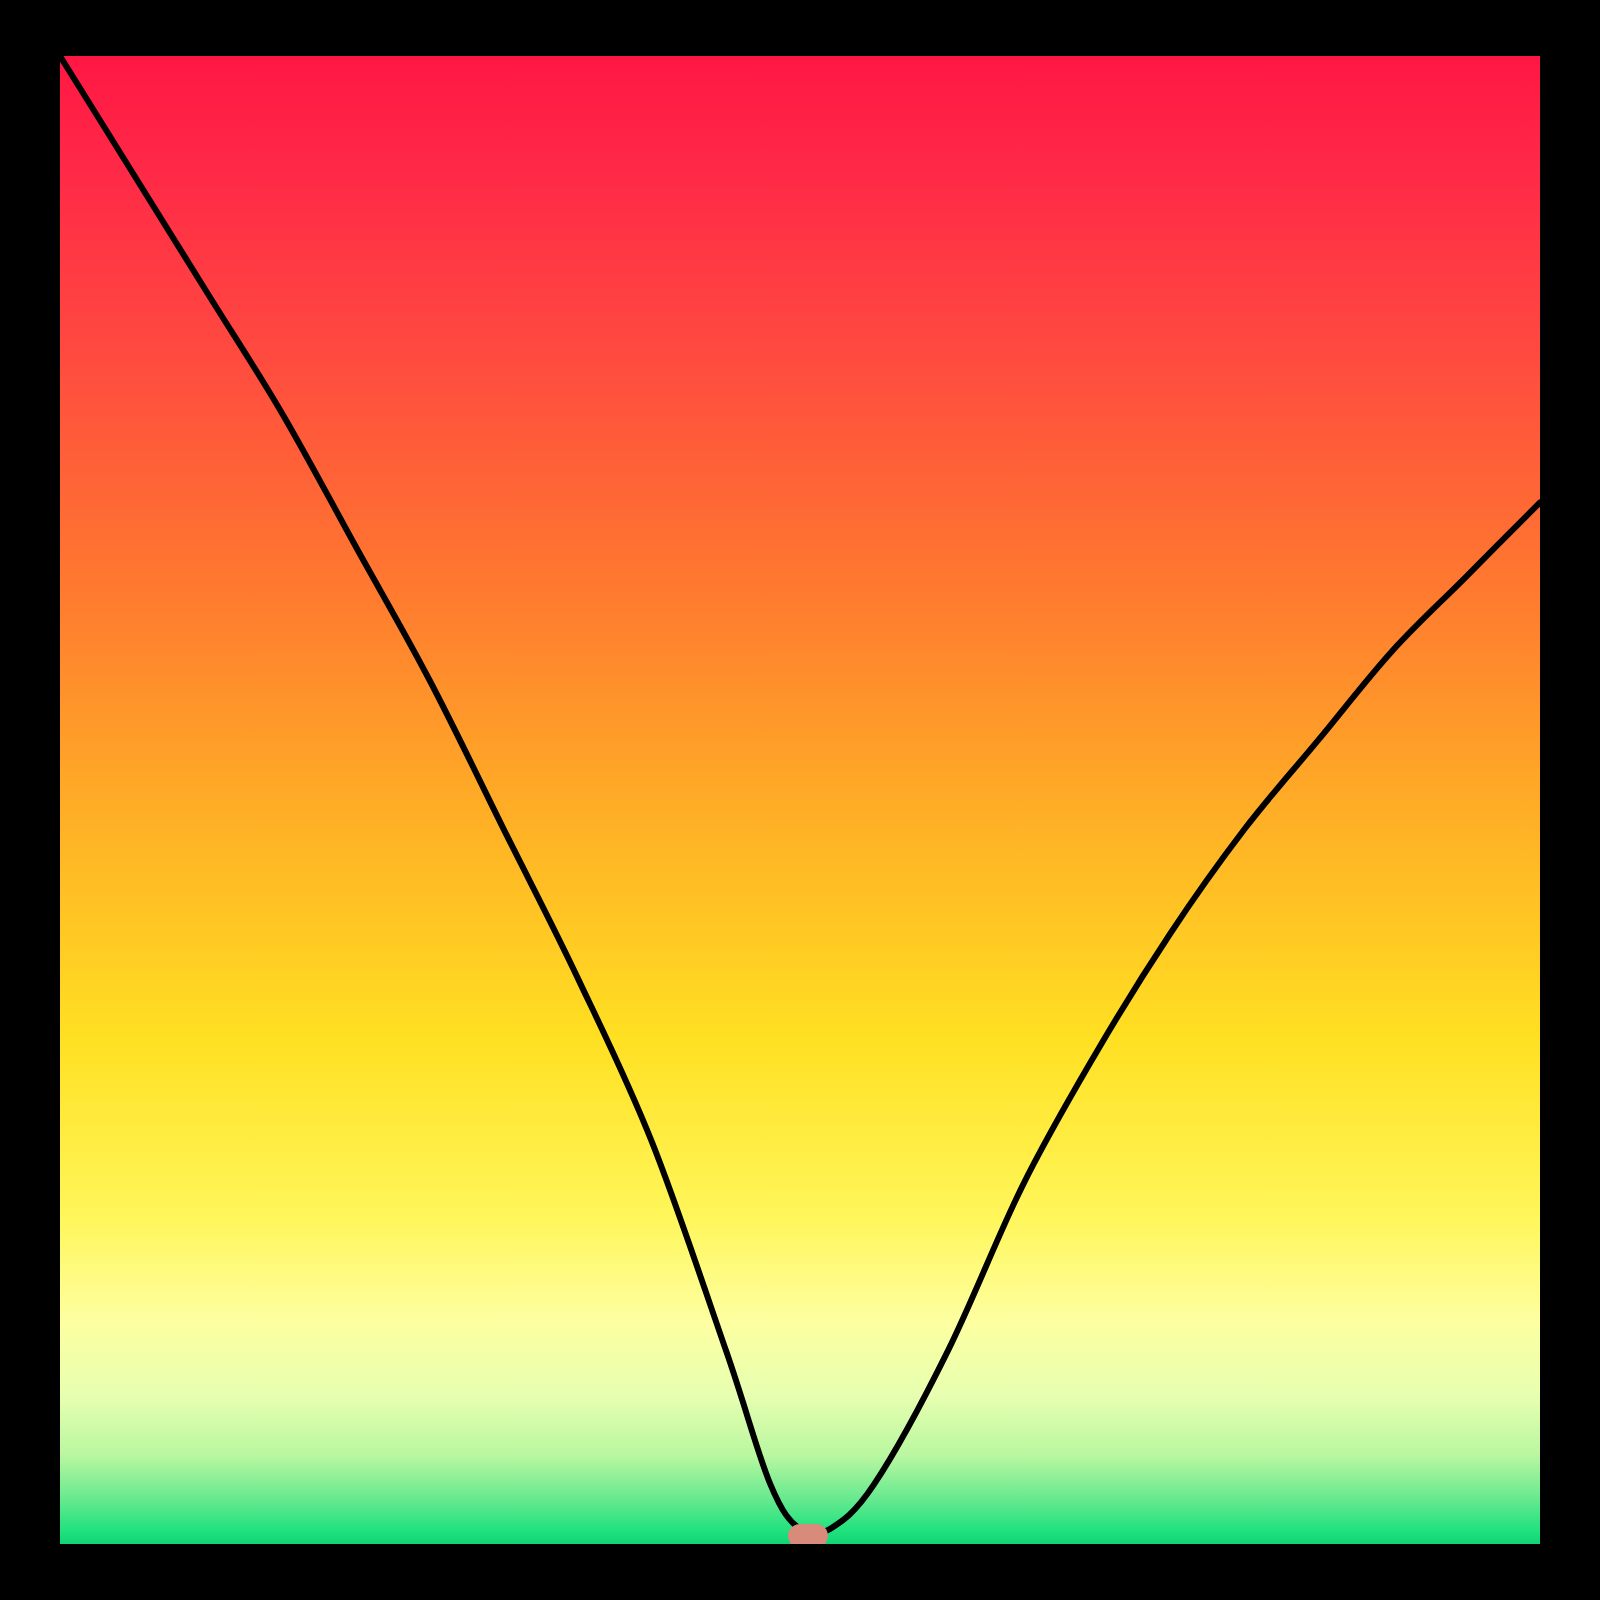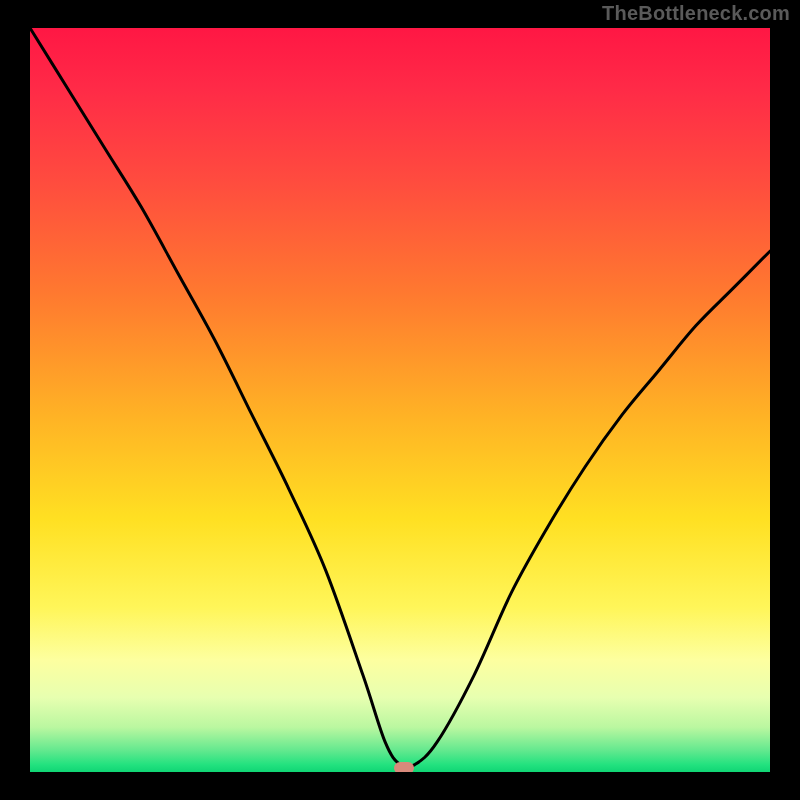--- a/index.html
+++ b/index.html
@@ -70,21 +70,20 @@
     border-radius: 6px;
     background: #d88a7b;
     pointer-events: none;
   }
 </style>
 </head>
 <body>
 
 <div class="frame">
 
-  <div class="watermark">TheBottleneck.com</div>
 
   <div class="plot-area">
     <div class="gradient"></div>
 
     <svg class="curve" viewBox="0 0 740 744" preserveAspectRatio="none">
       <path id="curve-path" fill="none" stroke="#000" stroke-width="3" stroke-linecap="round" stroke-linejoin="round" d="M 0.0 0.0 C 6.2 9.9, 24.7 39.7, 37.0 59.5 C 49.3 79.4, 61.7 99.2, 74.0 119.0 C 86.3 138.9, 98.7 157.5, 111.0 178.6 C 123.3 199.6, 135.7 223.2, 148.0 245.5 C 160.3 267.8, 172.7 288.9, 185.0 312.5 C 197.3 336.0, 209.7 362.1, 222.0 386.9 C 234.3 411.7, 246.7 435.2, 259.0 461.3 C 271.3 487.3, 283.7 512.1, 296.0 543.1 C 308.3 574.1, 323.1 618.8, 333.0 647.3 C 342.9 675.8, 349.0 699.4, 355.2 714.2 C 361.4 729.1, 365.1 732.8, 370.0 736.6 C 374.9 740.3, 378.6 740.3, 384.8 736.6 C 391.0 732.8, 397.1 729.1, 407.0 714.2 C 416.9 699.4, 431.7 672.1, 444.0 647.3 C 456.3 622.5, 468.7 590.2, 481.0 565.4 C 493.3 540.6, 505.7 519.6, 518.0 498.5 C 530.3 477.4, 542.7 457.6, 555.0 439.0 C 567.3 420.4, 579.7 403.0, 592.0 386.9 C 604.3 370.8, 616.7 357.1, 629.0 342.2 C 641.3 327.4, 653.7 311.2, 666.0 297.6 C 678.3 284.0, 690.7 272.8, 703.0 260.4 C 715.3 248.0, 733.8 229.4, 740.0 223.2"></path>
     </svg>
 
     <div id="marker" class="marker" style="left: 363.7px; top: 734.28px;"></div>
   </div>

